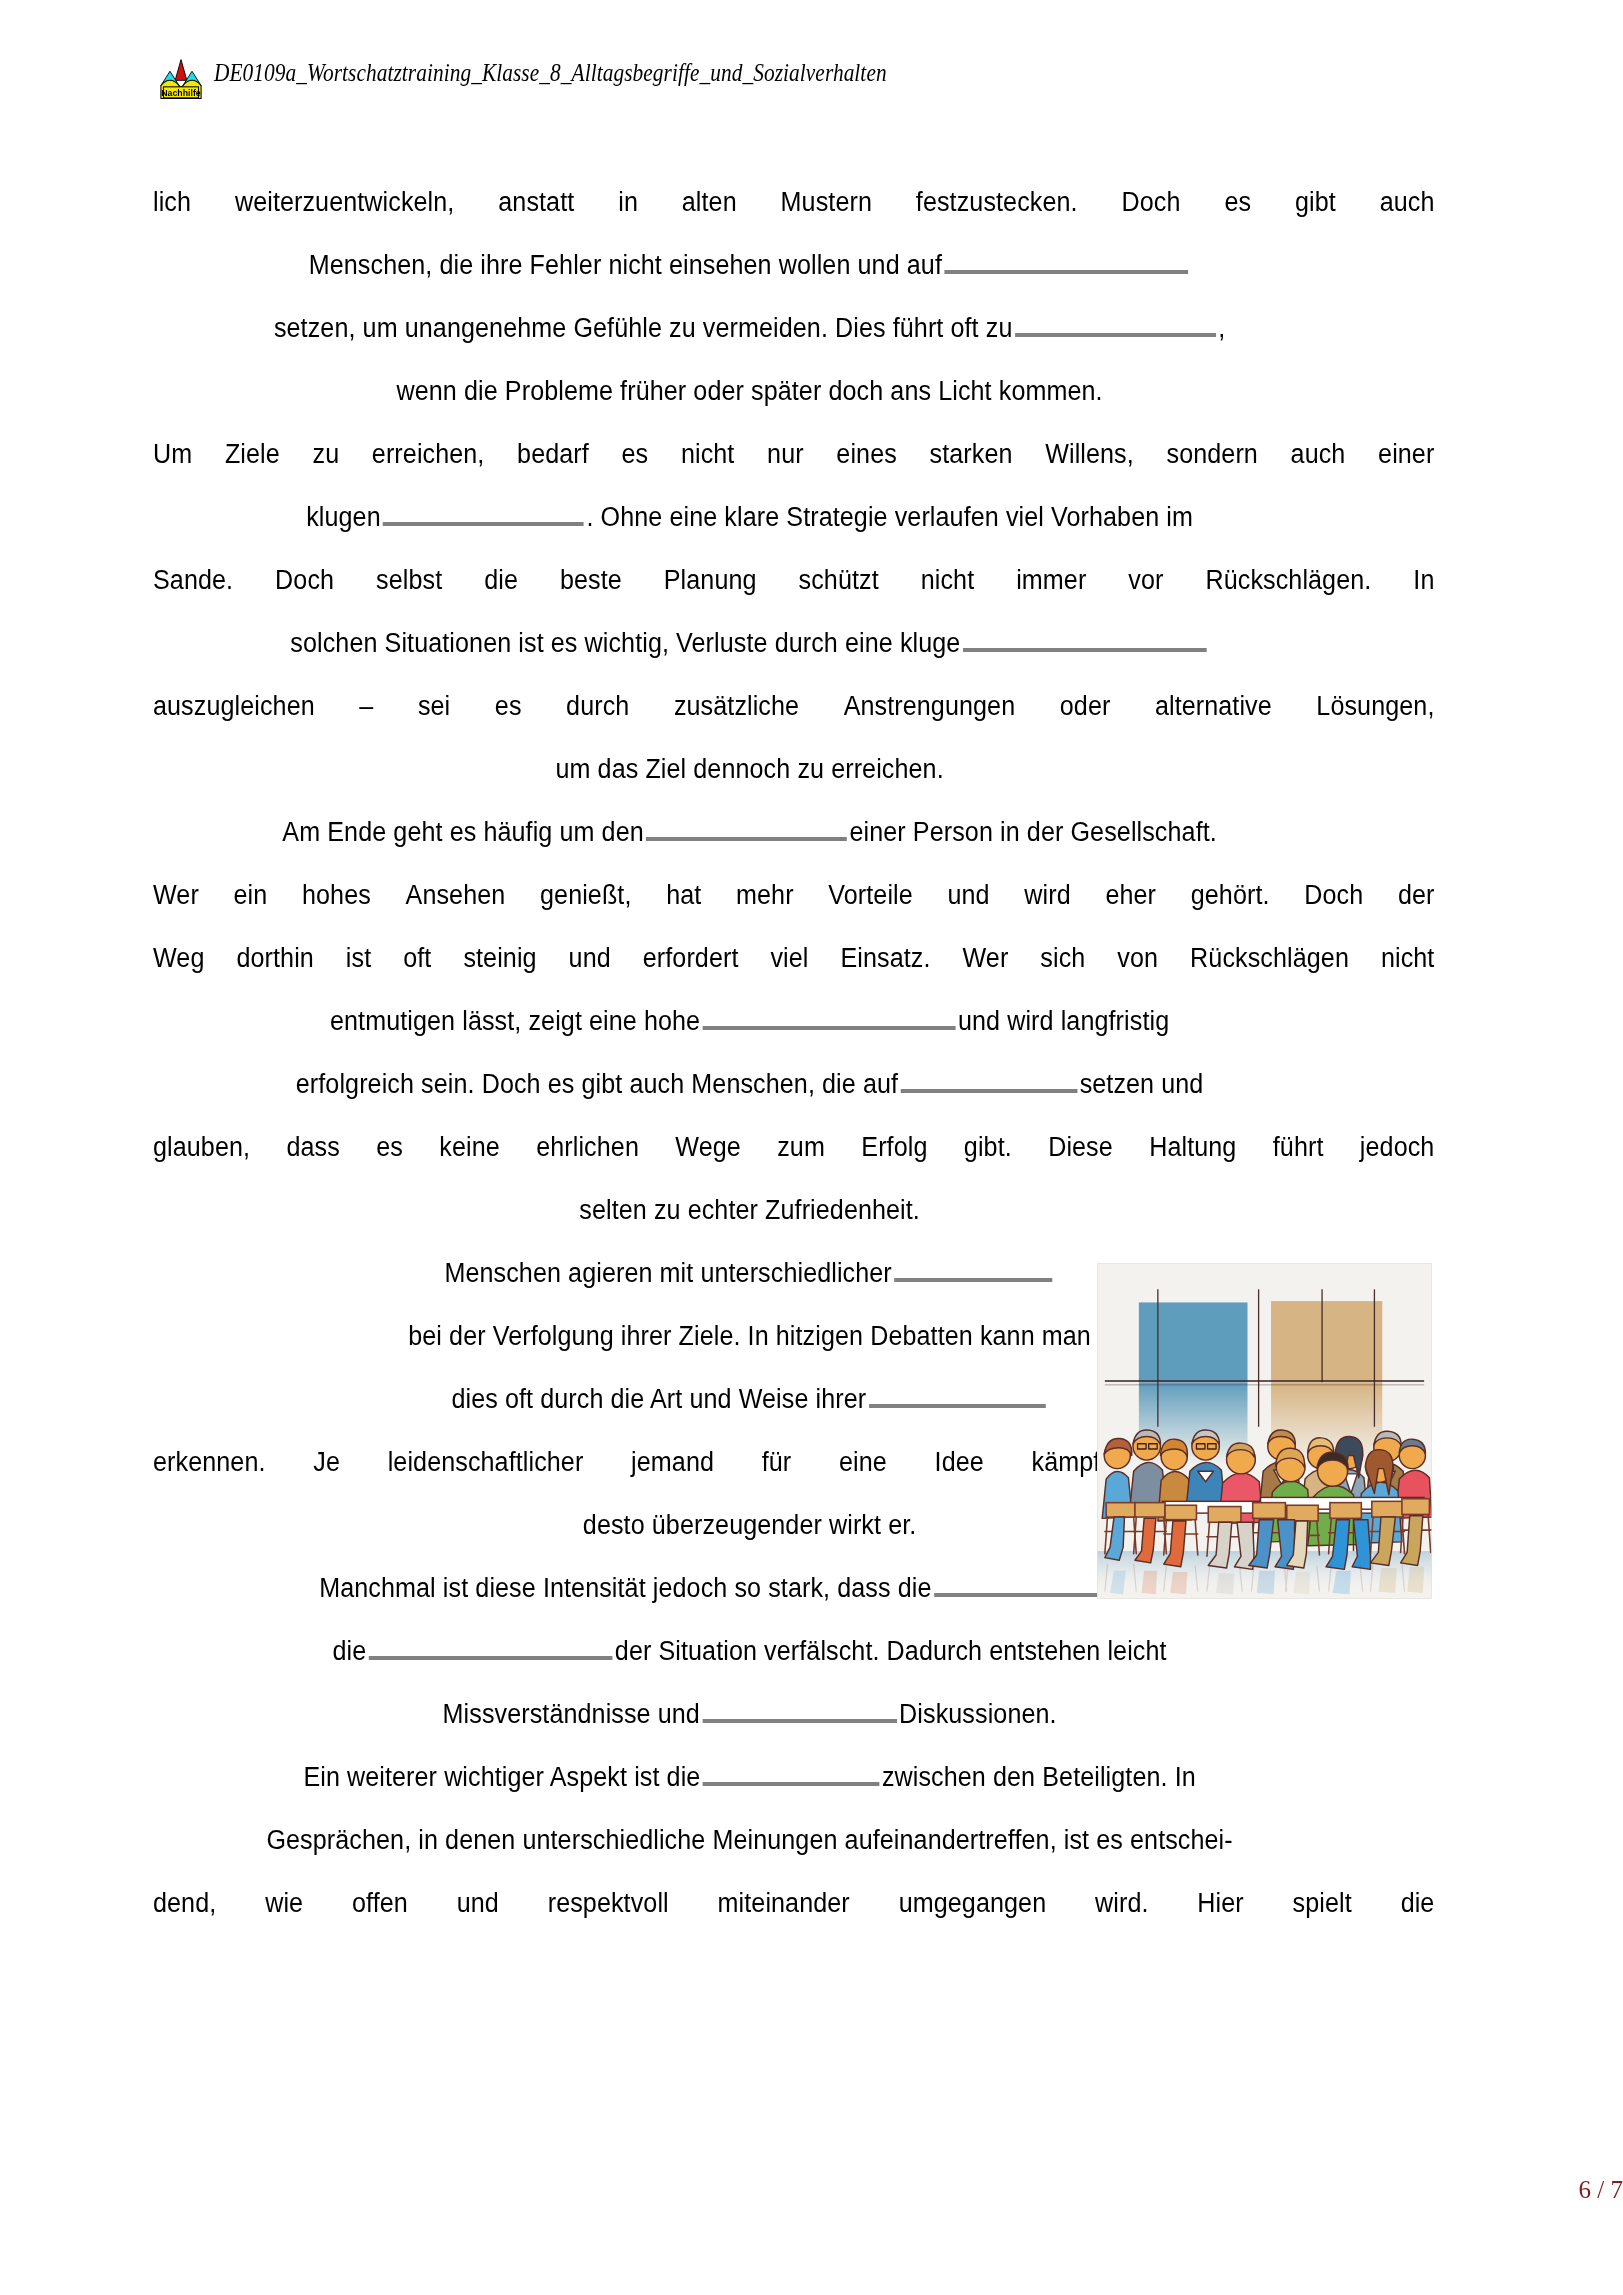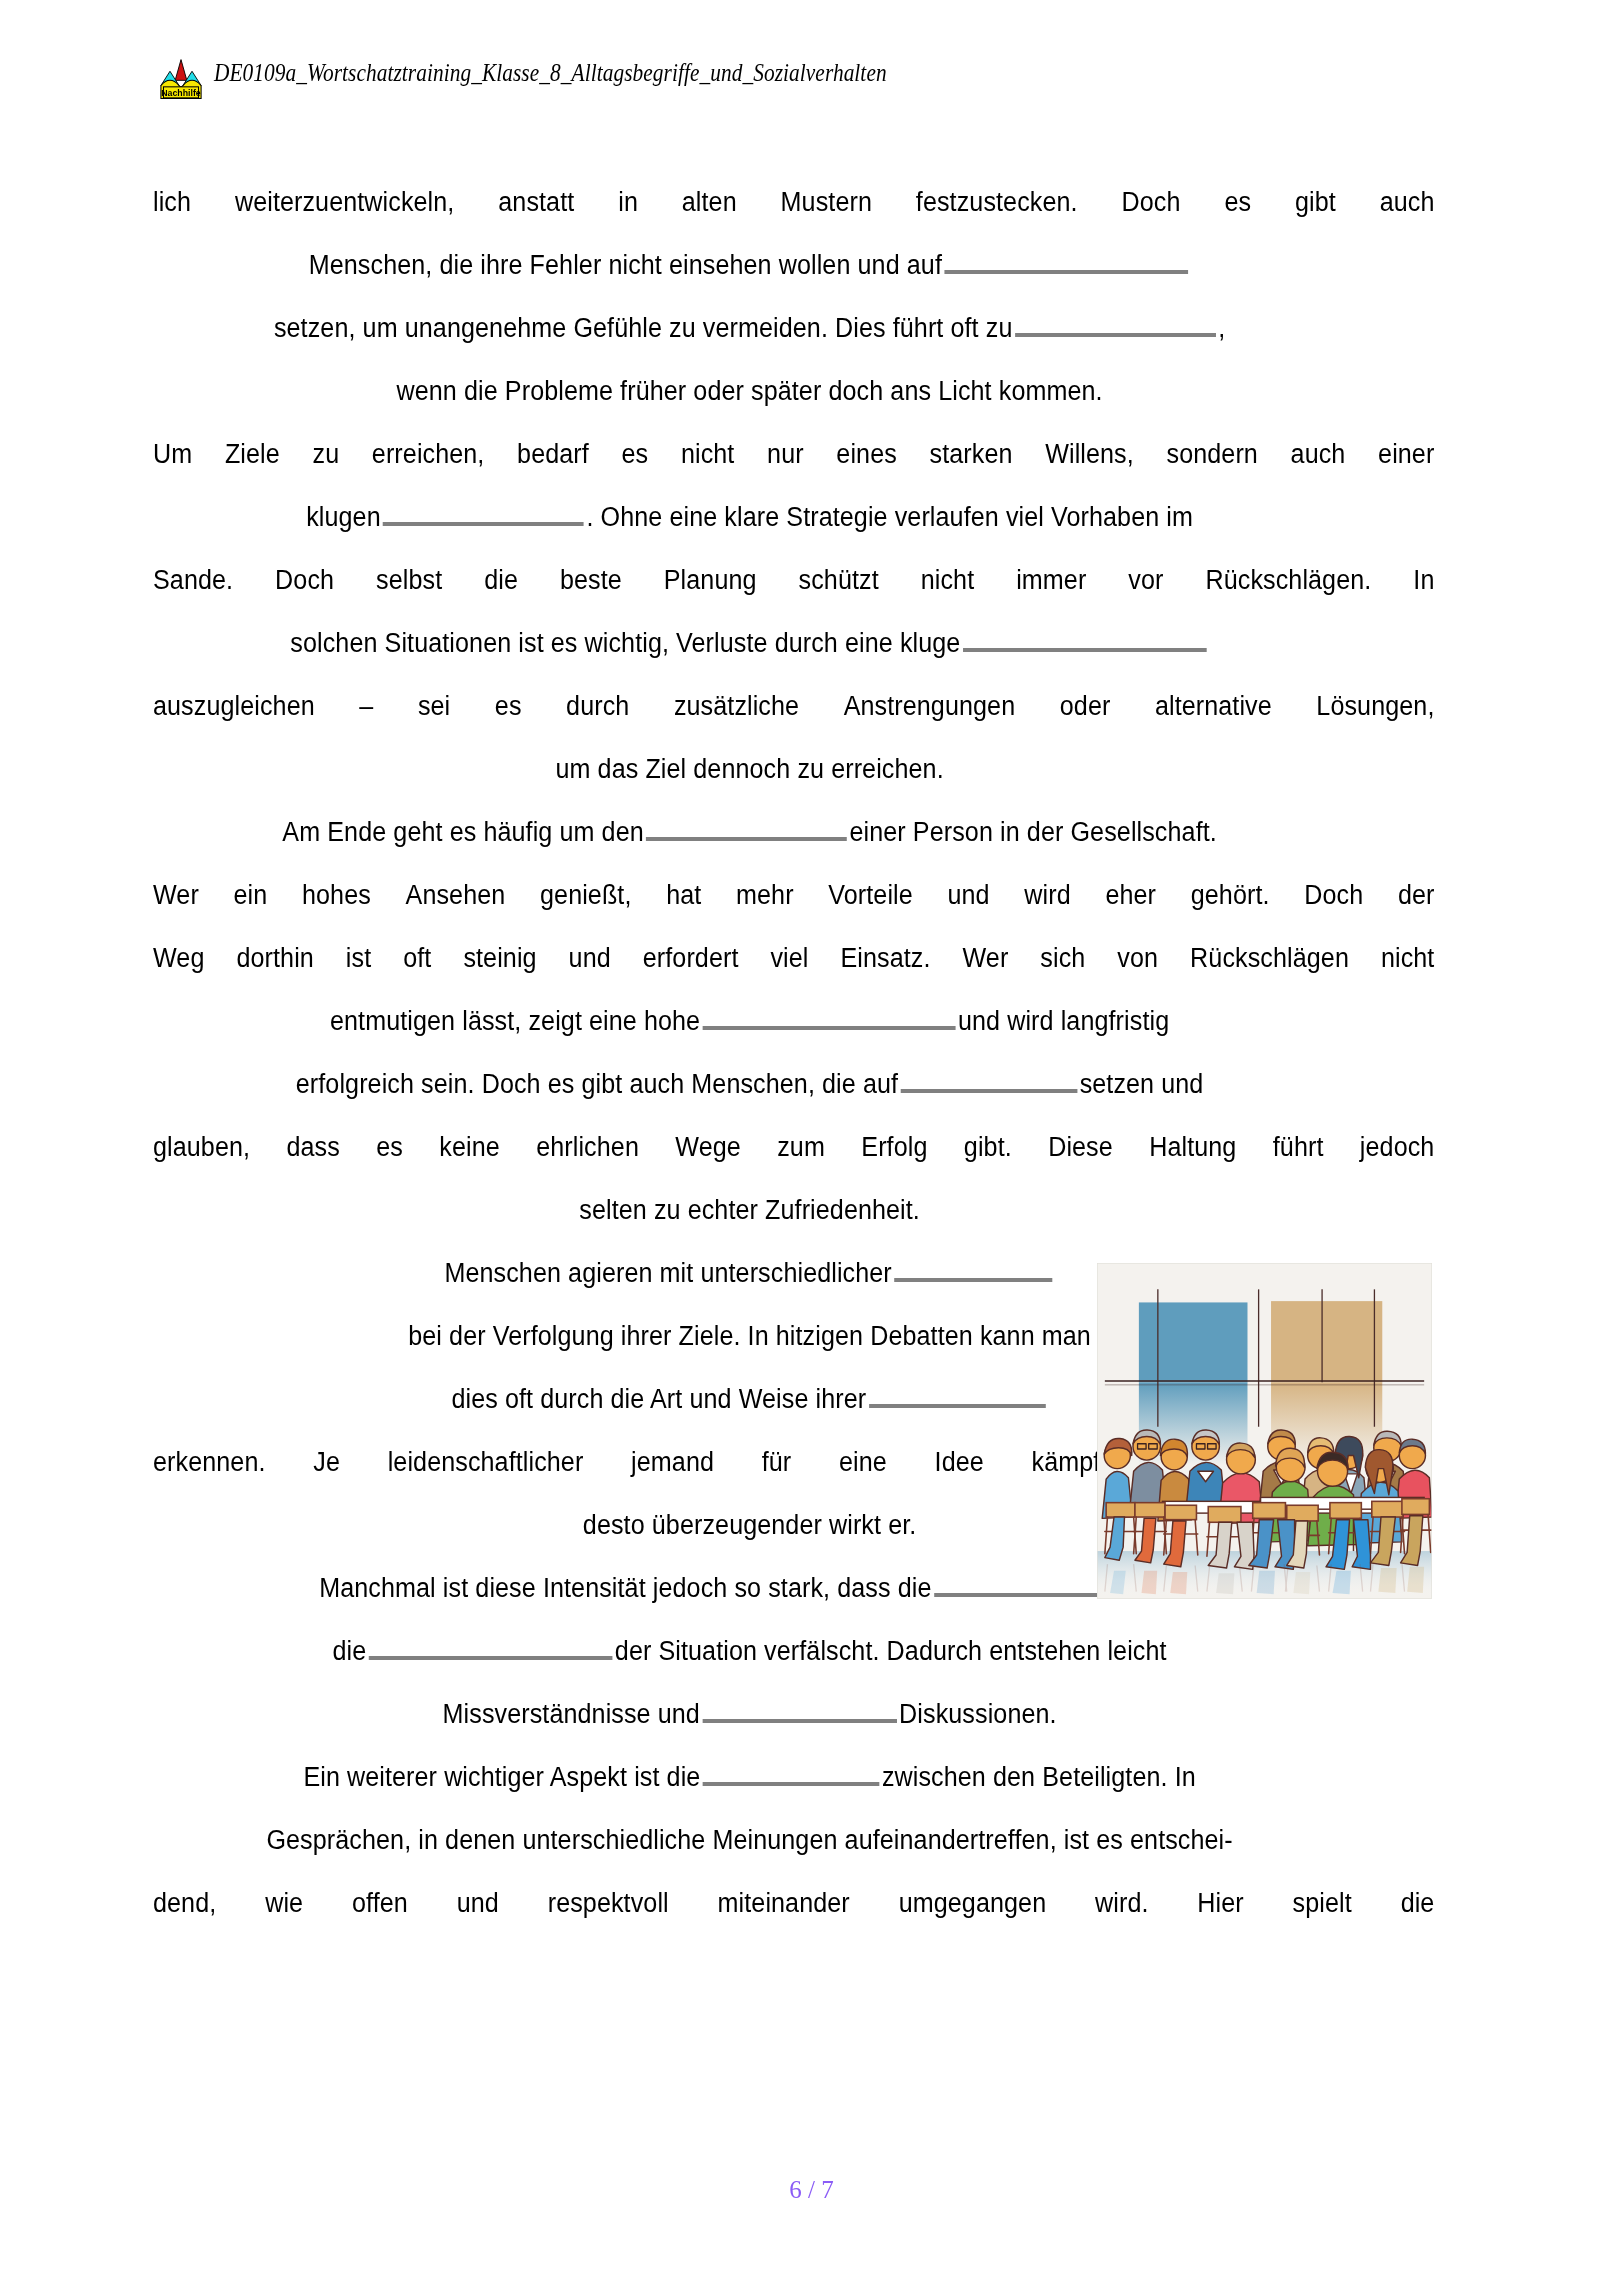--- a/index.html
+++ b/index.html
@@ -105,24 +105,24 @@
     overflow: hidden;
   }
   .illo-wrap svg { display: block; }
 
   
   .footer {
     position: absolute;
     left: 0;
     top: 2176px;
     width: 1623px;
-    text-align: center;
+    text-align: right;
     font-family: "Liberation Serif", serif;
     font-size: 25px;
-    color: #8b5cf6;
+    color: #7f1d1d;
   }
 </style>
 </head>
 <body>
 
 <div class="page">
 
   <div class="header">
     <span class="logo">
       <svg class="logo" viewBox="0 0 74 70" xmlns="http://www.w3.org/2000/svg">

